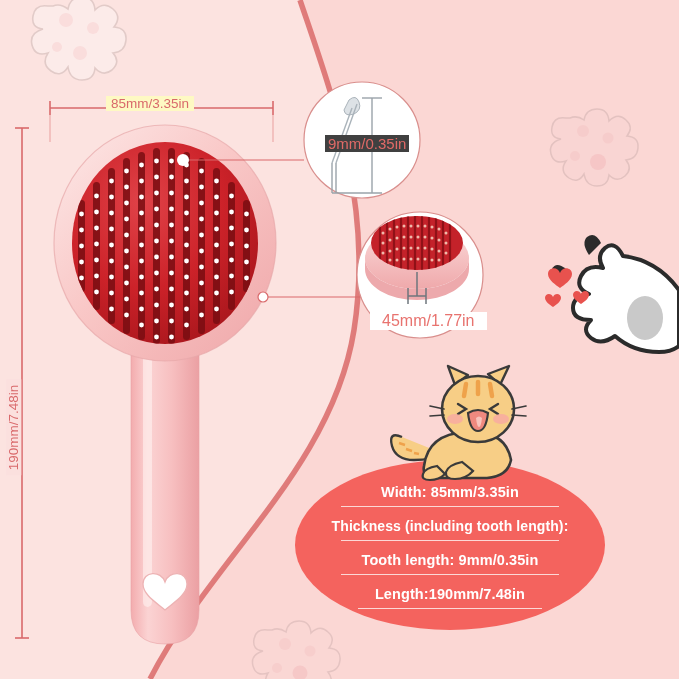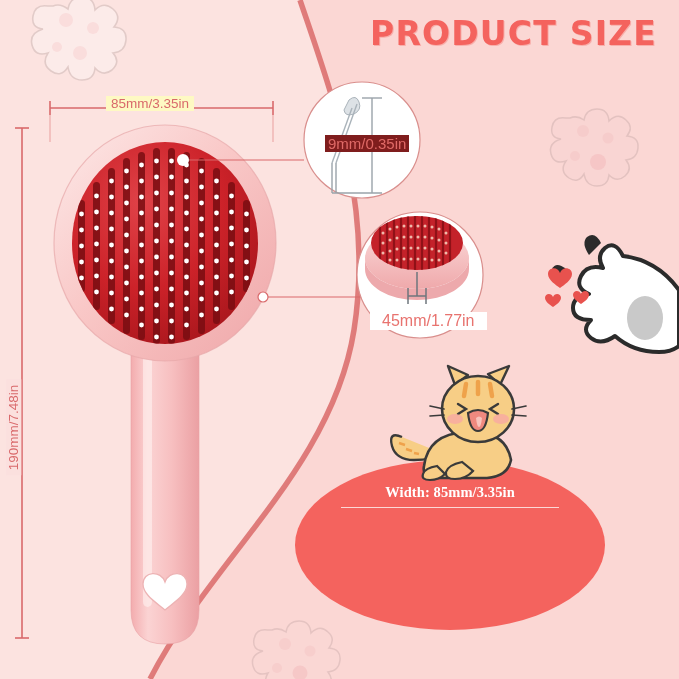--- a/index.html
+++ b/index.html
@@ -37,36 +37,36 @@
   #lbl-width{ left:106px; top:96px; background:#fef9c3; padding:0 5px;}
   #lbl-height{
     left:-34px; top:420px;
     transform:rotate(-90deg);
     transform-origin:center center;
     background:#FBE0DE; padding:0 5px;
   }
   #lbl-tooth{
     left:325px; top:135px;
     font-size:15px; color:#E06A67;
-    background:#7f1d1d; padding:0 3px;
+    background:#404040; padding:0 3px;
   }
   #lbl-head{
     left:370px; top:312px;
     font-size:16px; color:#E8736F;
     background:#fff; padding:0 12px;
   }
 
   
   #spec-list{
     position:absolute;
     left:306px; top:484px;
     width:288px;
     text-align:center;
     color:#ffffff;
-    font-family:Liberation Serif, serif;
+    font-family:Liberation Sans, sans-serif;
   }
   .spec-row{
     position:relative;
     font-size:14.5px;
     font-weight:bold;
     letter-spacing:.1px;
     padding-bottom:7px;
     margin-bottom:11px;
     white-space:nowrap;
   }
@@ -490,27 +490,29 @@
       <path d="M562 283 q-12 -6 -10 -14 q4 -8 14 0" fill="#2B2B2B"></path>
     </g>
 
     <g fill="#E8524E">
       <path d="M560 273 c -2 -7 -12 -6 -12 1 c 0 6 8 11 12 14 c 4 -3 12 -8 12 -14 c 0 -7 -10 -8 -12 -1 Z"></path>
       <path d="M553 297 c -1.3 -4.5 -8 -4 -8 .7 c 0 4 5.3 7.3 8 9.3 c 2.7 -2 8 -5.3 8 -9.3 c 0 -4.7 -6.7 -5.2 -8 -.7 Z"></path>
       <path d="M581 294 c -1.3 -4.5 -8 -4 -8 .7 c 0 4 5.3 7.3 8 9.3 c 2.7 -2 8 -5.3 8 -9.3 c 0 -4.7 -6.7 -5.2 -8 -.7 Z"></path>
     </g>
   </svg>
 
-  <div id="title">PRODUCT SIZE</div>
 
   <div class="dimlabel" id="lbl-width">85mm/3.35in</div>
 
   <div class="dimlabel" id="lbl-height">190mm/7.48in</div>
 
   <div class="dimlabel" id="lbl-tooth">9mm/0.35in</div>
 
   <div class="dimlabel" id="lbl-head">45mm/1.77in</div>
 
   <div id="spec-list">
     <div class="spec-row r1">Width: 85mm/3.35in</div>
+    <div class="spec-row r2">Thickness (including tooth length):</div>
+    <div class="spec-row r3">Tooth length: 9mm/0.35in</div>
+    <div class="spec-row r4">Length:190mm/7.48in</div>
   </div>
 
 </div>
 
 </body></html>

